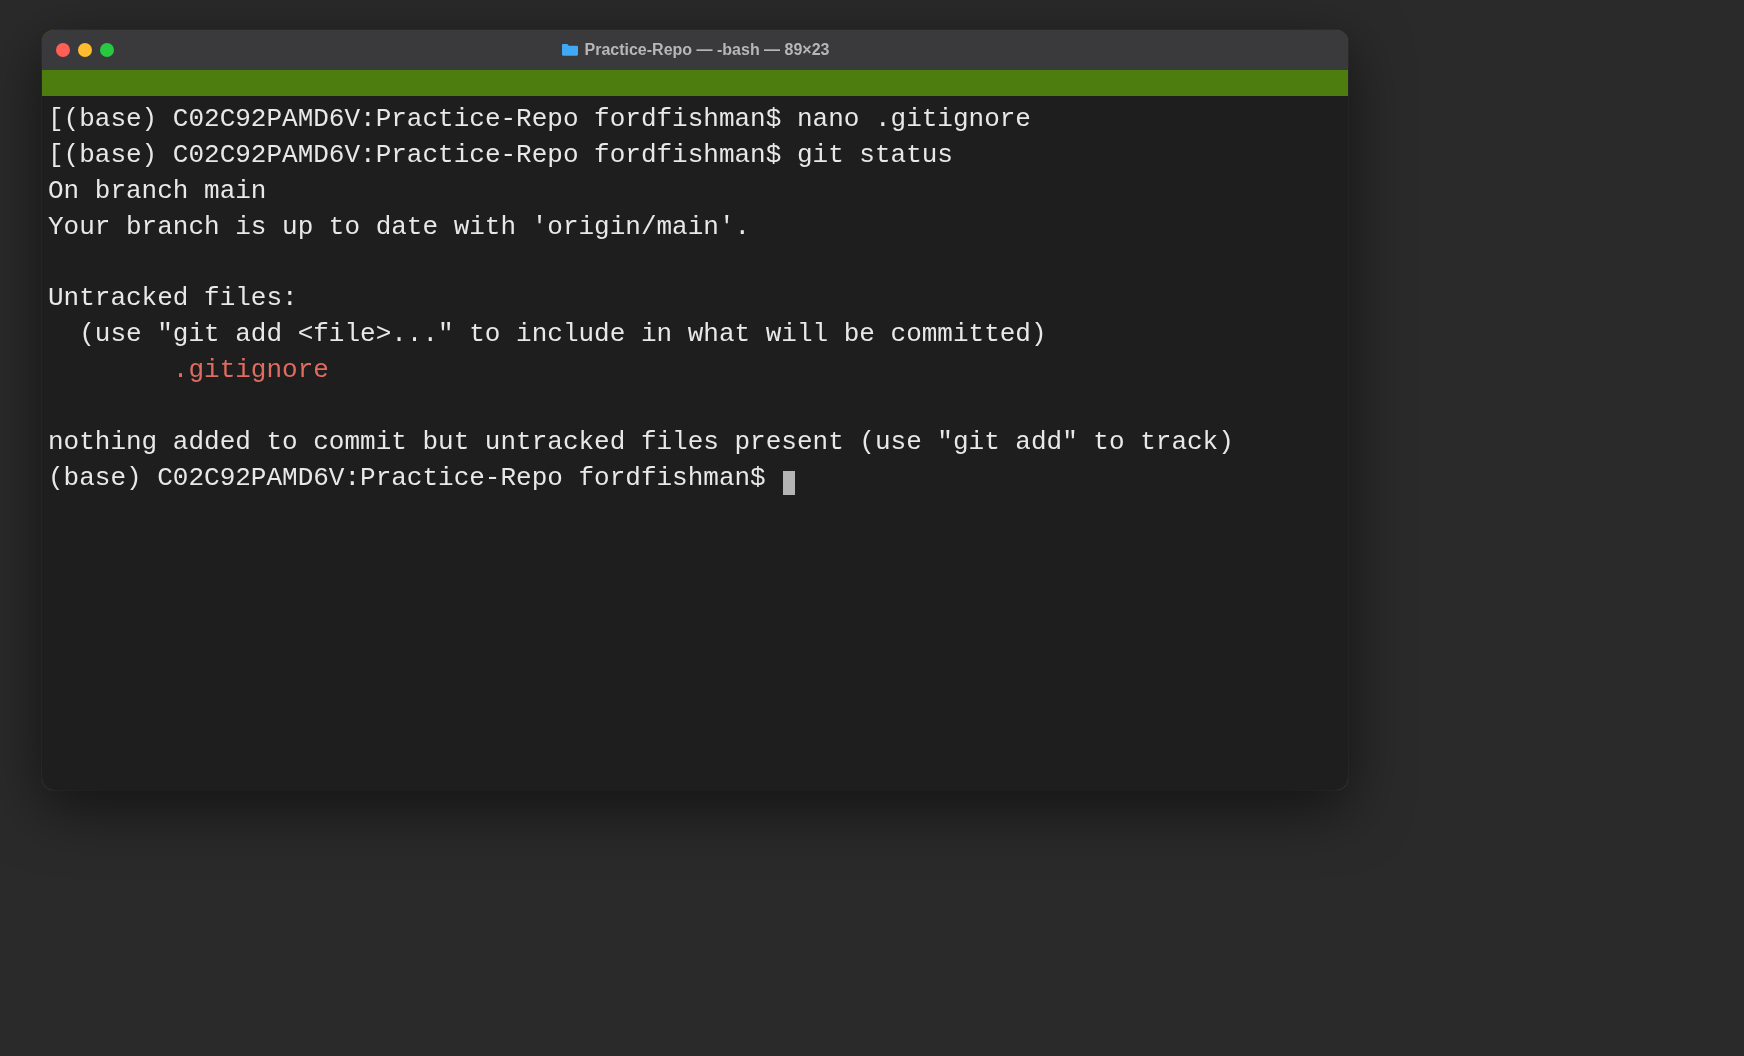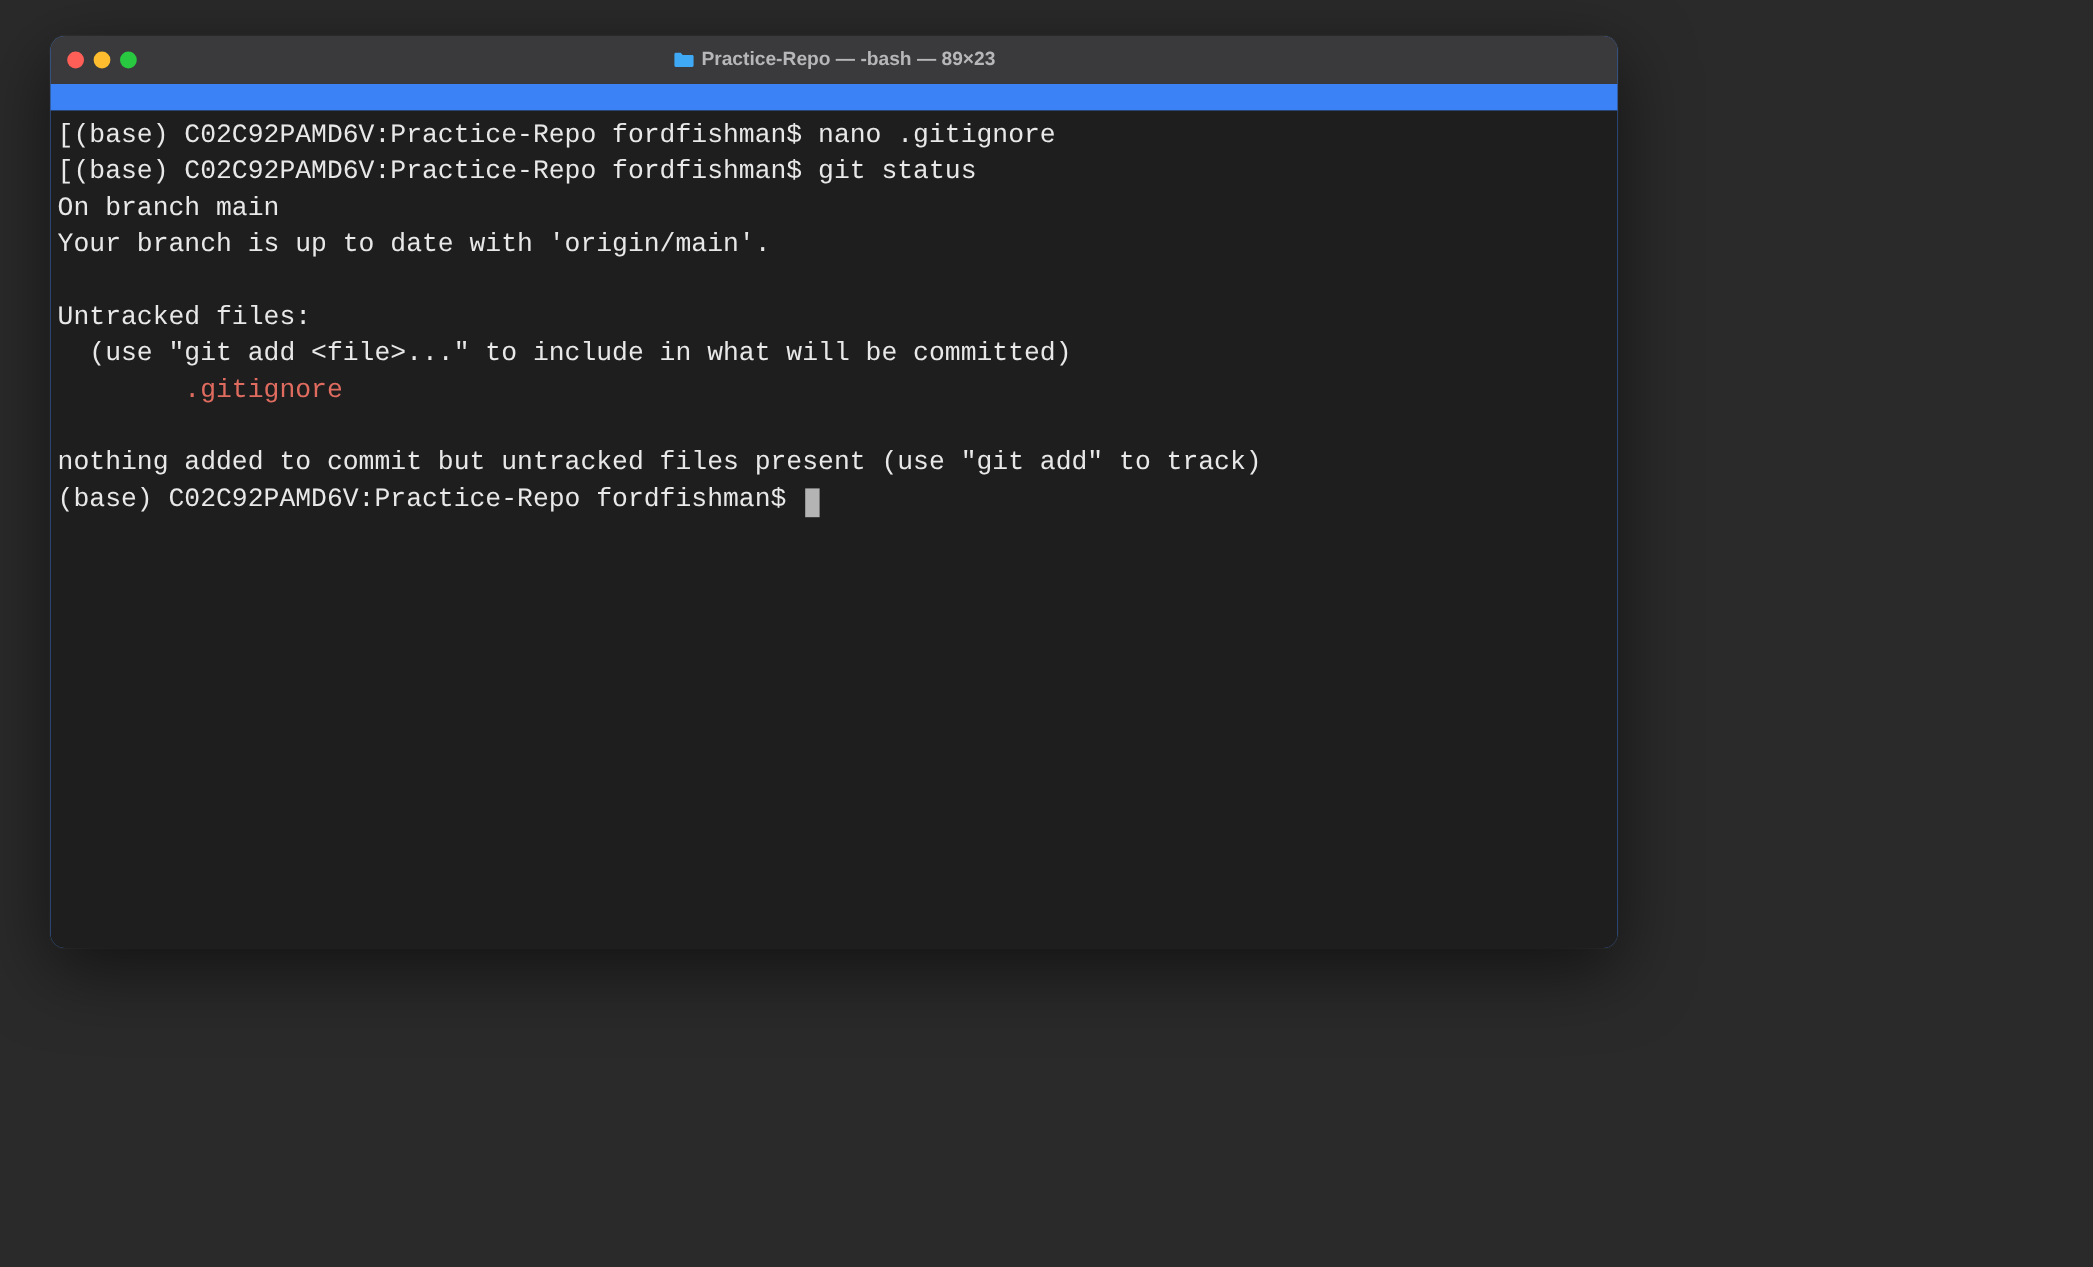--- a/index.html
+++ b/index.html
@@ -14,26 +14,27 @@
     width: 100%;
     height: 100%;
     display: flex;
     align-items: flex-start;
     justify-content: flex-start;
     padding: 30px 42px;
   }
   .terminal-window {
     width: 1306px;
     height: 760px;
-    background: #3b82f6;
+    background: #4d7c0f;
     border-radius: 12px;
     box-shadow: 0 18px 60px rgba(0,0,0,0.55), 0 0 0 1px rgba(255,255,255,0.04);
     display: flex;
     flex-direction: column;
     overflow: hidden;
+    gap: 26px;
   }
   .titlebar {
     height: 40px;
     background: #3a3a3c;
     display: flex;
     align-items: center;
     padding: 0 14px;
     position: relative;
     flex-shrink: 0;
   }
@@ -65,26 +66,25 @@
   }
   .folder-icon {
     width: 18px; height: 14px;
     display: inline-block;
   }
   .terminal-body {
     flex: 1;
     background: #1e1e1e;
     padding: 6px 6px 8px 6px;
     font-family: "SF Mono", Menlo, Consolas, "Liberation Mono", monospace;
-    font-size: 22px;
+    font-size: 26px;
     line-height: 1.38;
     color: #e8e8e8;
     white-space: pre;
     overflow: hidden;
-    margin-top: 22px;
   }
   .line { display: block; }
   .bracket { color: #e8e8e8; }
   .untracked { color: #e06c60; }
   .cursor {
     display: inline-block;
     width: 12px;
     height: 24px;
     background: #b4b4b4;
     vertical-align: text-bottom;

